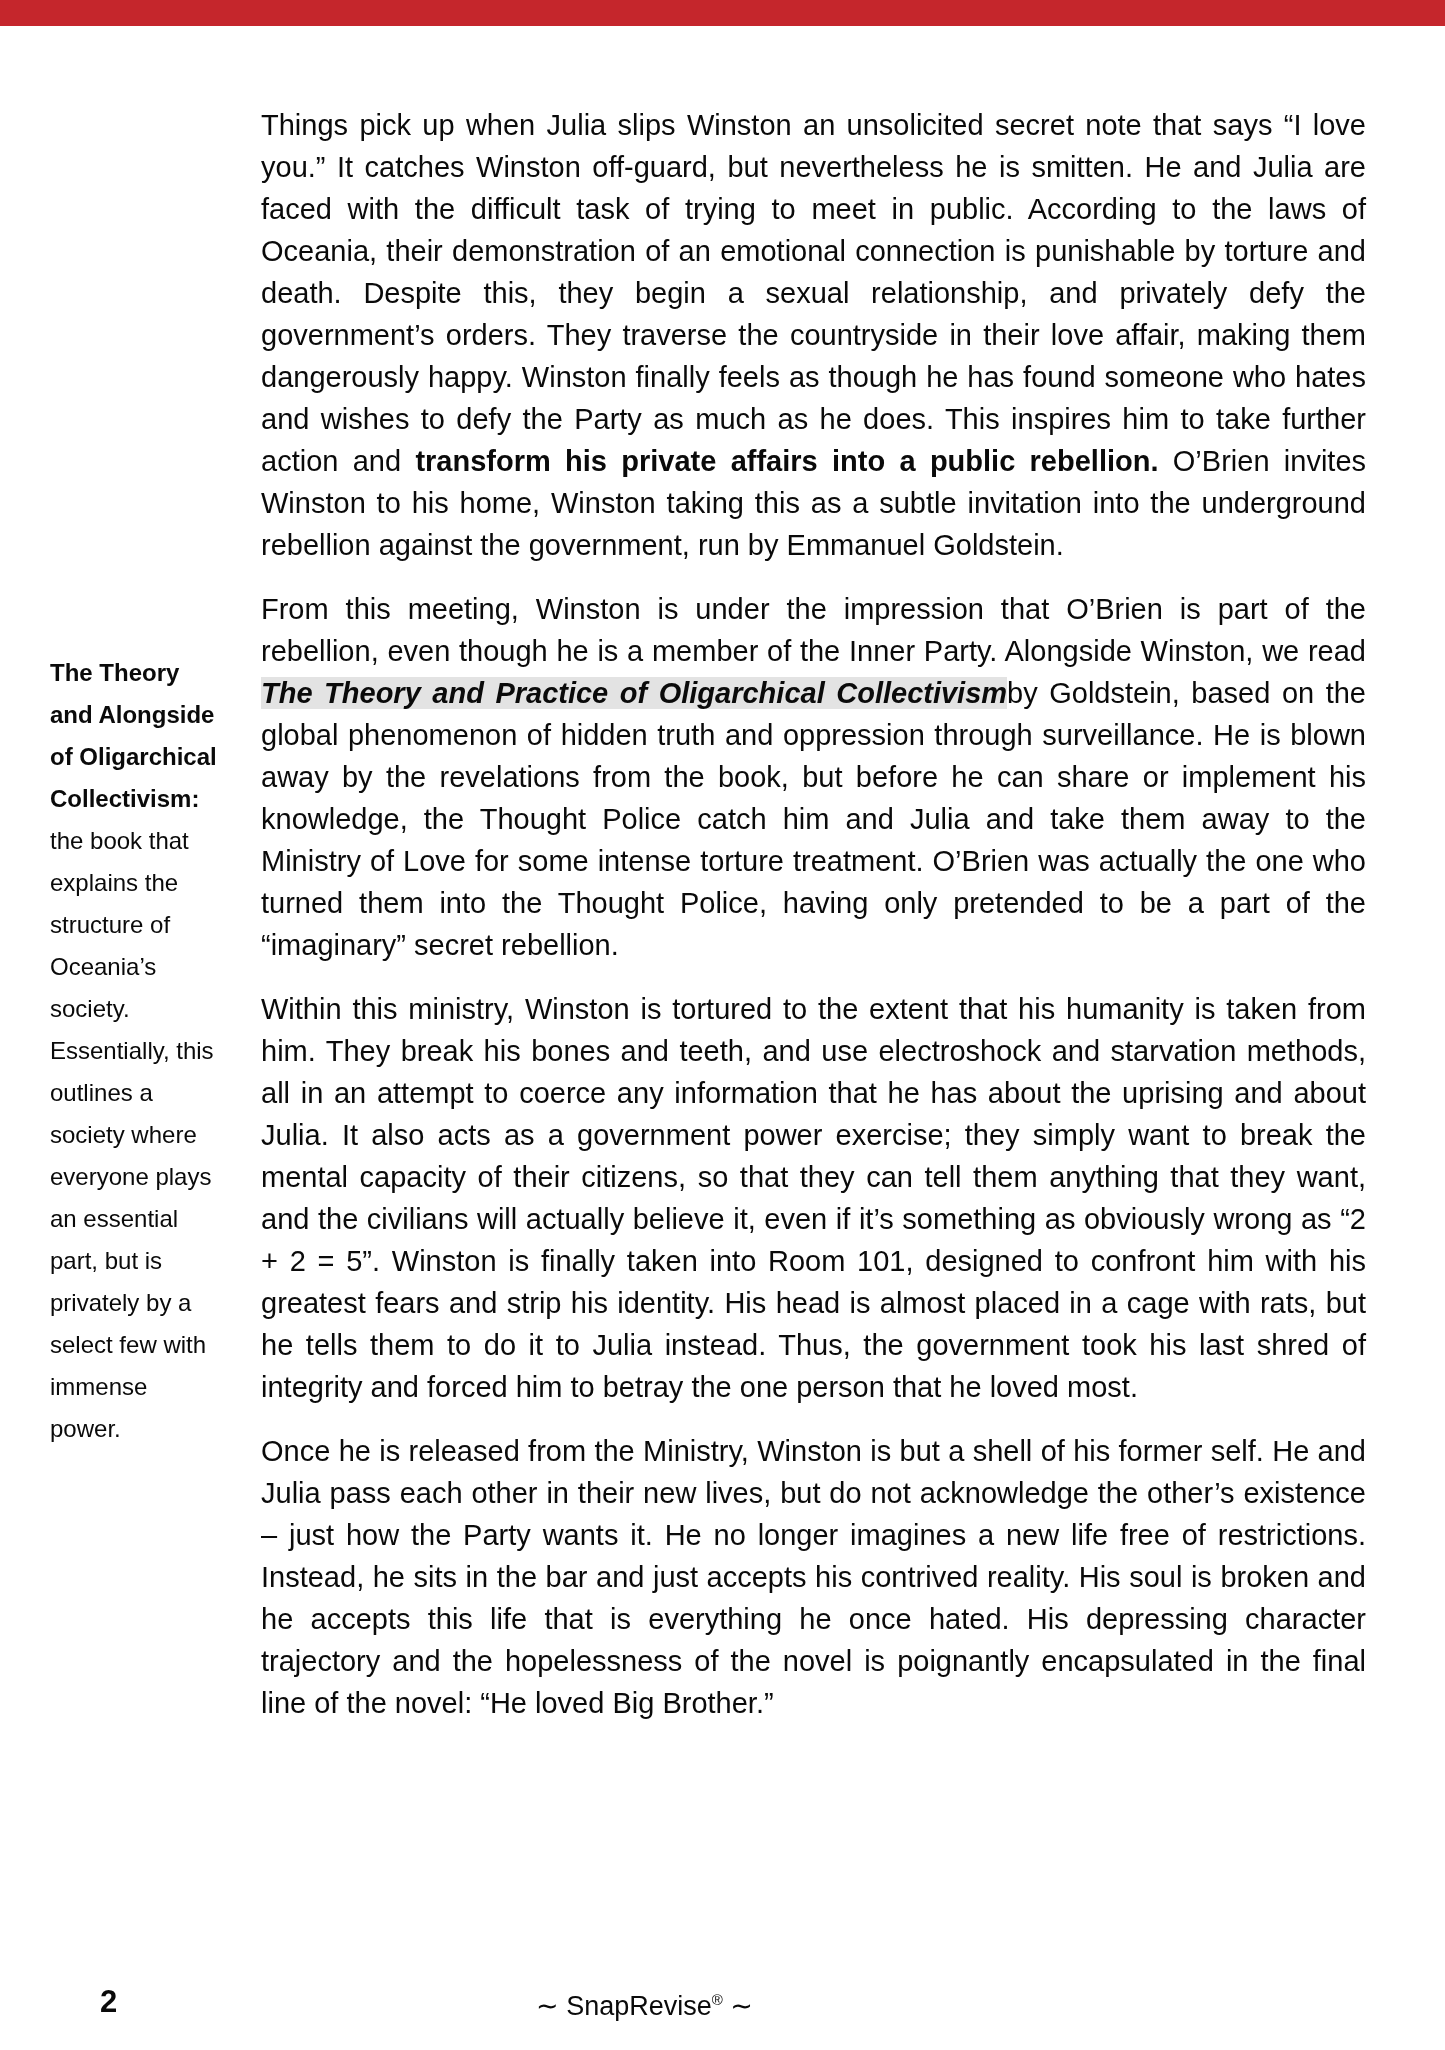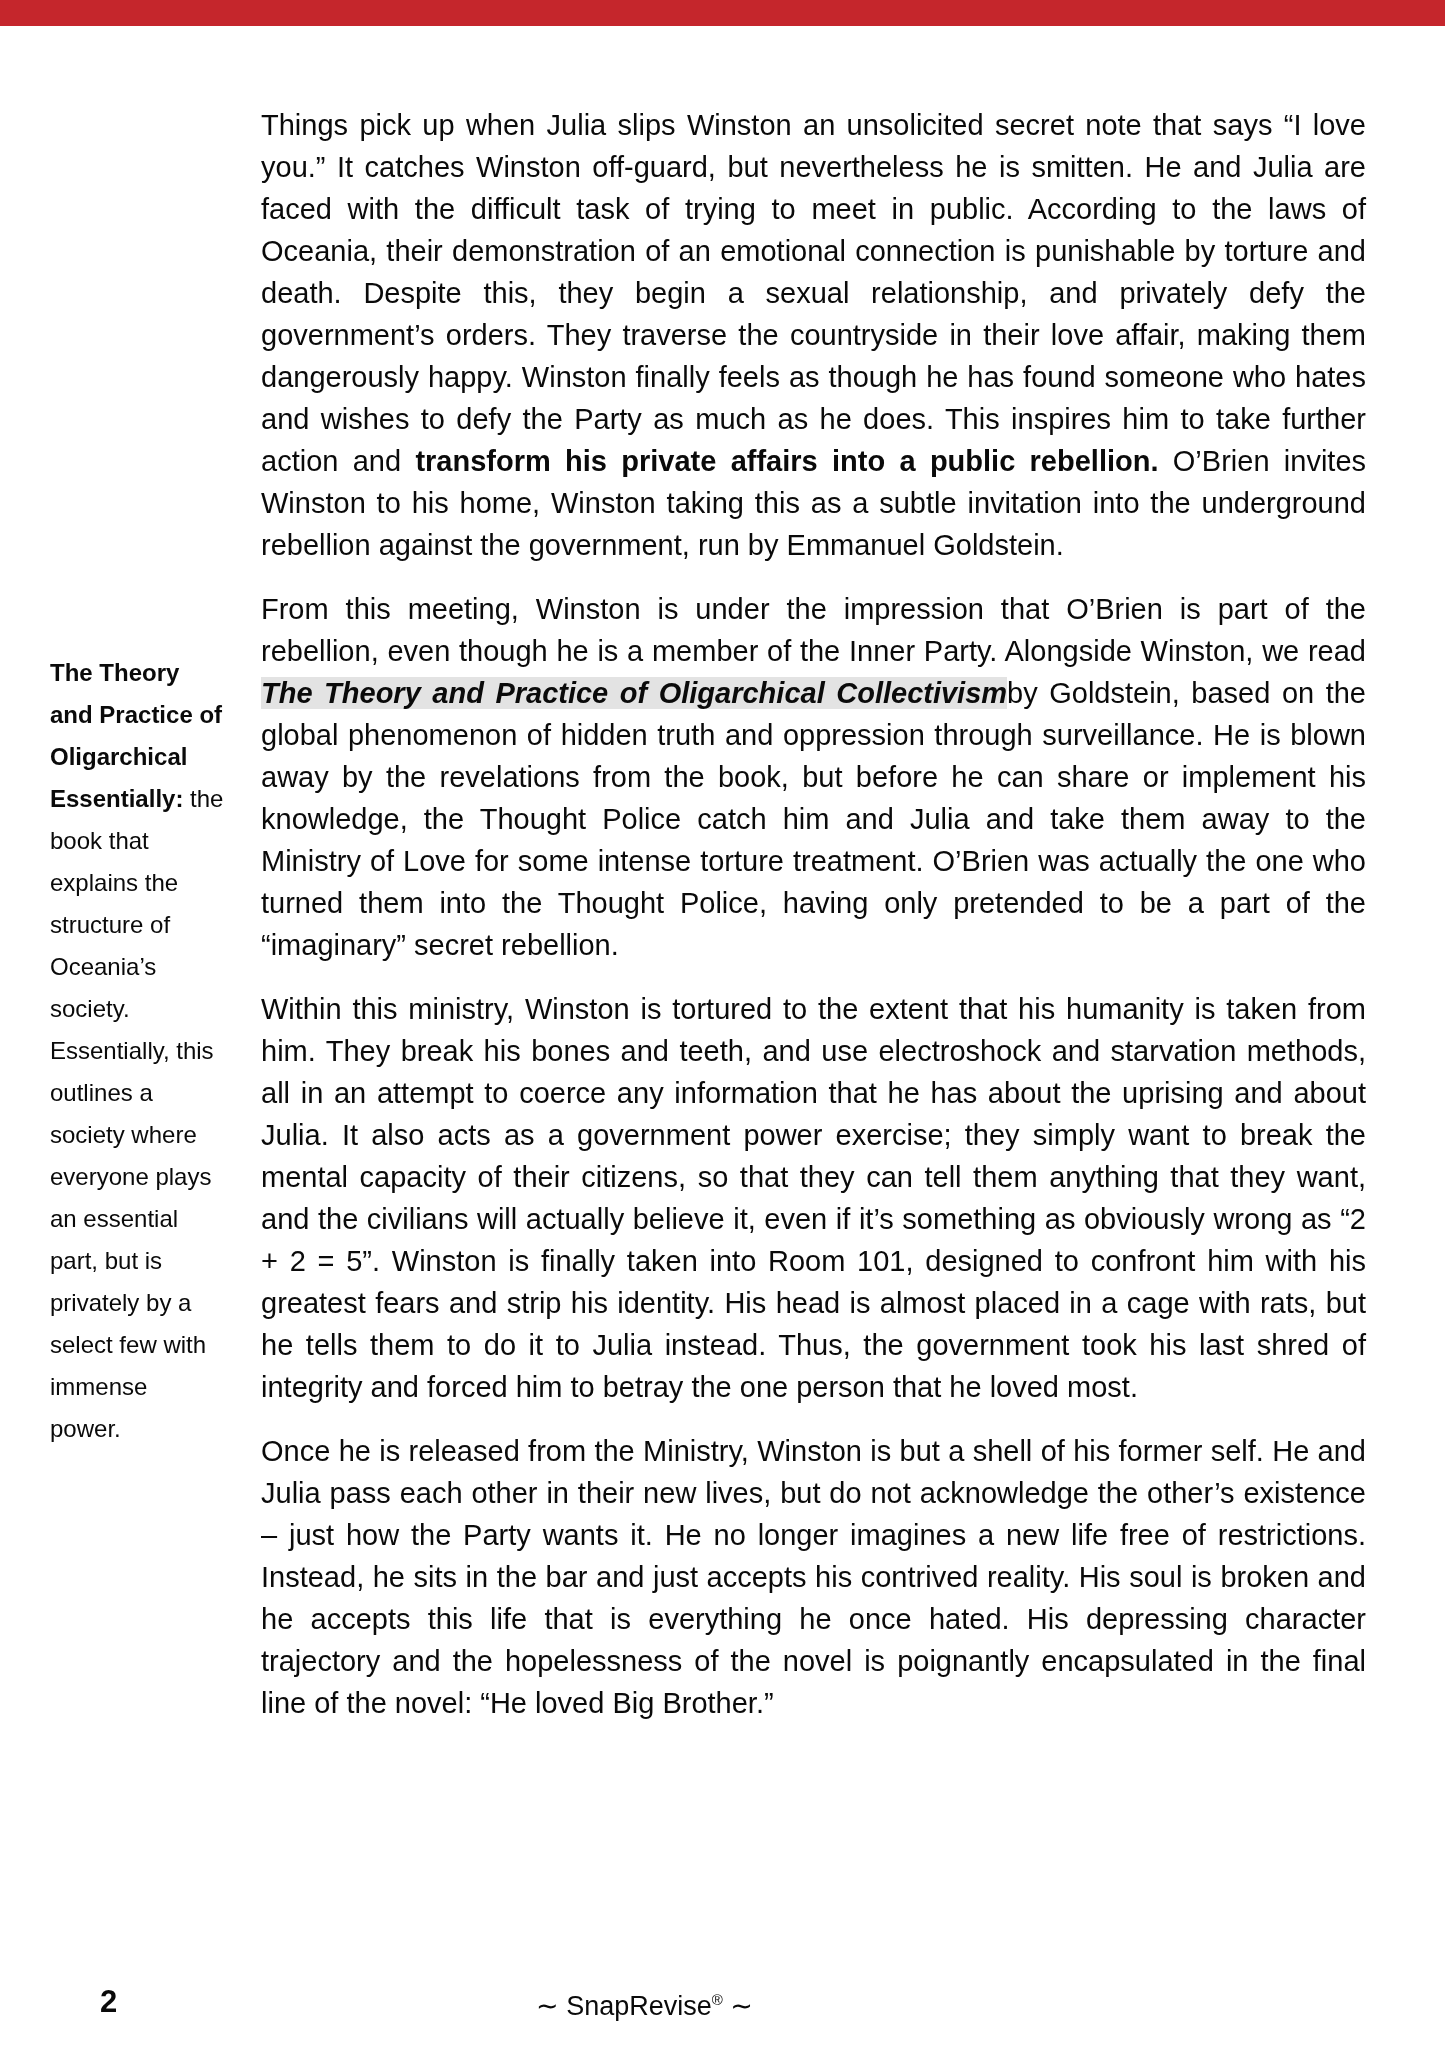--- a/index.html
+++ b/index.html
@@ -56,21 +56,21 @@
     vertical-align: super;
     line-height: 0;
   }
 </style>
 </head>
 <body>
 
 <div class="top-bar"></div>
 
 <aside class="sidebar">
-  <span class="sidebar-heading">The Theory and Practice of Oligarchical Essentially:</span>
+  <span class="sidebar-heading">The Theory and Alongside of Oligarchical Collectivism:</span>
   <span class="sidebar-body">the book that explains the structure of Oceania’s society. Essentially, this outlines a society where everyone plays an essential part, but is privately by a select few with immense power.</span>
 </aside>
 
 <main class="main-col">
     <p><span>Things pick up when Julia slips Winston an unsolicited secret note that says “I love you.” It catches Winston off-guard, but nevertheless he is smitten. He and Julia are faced with the difficult task of trying to meet in public. According to the laws of Oceania, their demonstration of an emotional connection is punishable by torture and death. Despite this, they begin a sexual relationship, and privately defy the government’s orders. They traverse the countryside in their love affair, making them dangerously happy. Winston finally feels as though he has found someone who hates and wishes to defy the Party as much as he does. This inspires him to take further action and </span><span class="seg-b">transform his private affairs into a public rebellion.</span><span> O’Brien invites Winston to his home, Winston taking this as a subtle invitation into the underground rebellion against the government, run by Emmanuel Goldstein.</span></p>
     <p><span>From this meeting, Winston is under the impression that O’Brien is part of the rebellion, even though he is a member of the Inner Party. Alongside Winston, we read </span><span class="seg-b seg-hl">The Theory and Practice of Oligarchical Collectivism</span><span>by Goldstein, based on the global phenomenon of hidden truth and oppression through surveillance. He is blown away by the revelations from the book, but before he can share or implement his knowledge, the Thought Police catch him and Julia and take them away to the Ministry of Love for some intense torture treatment. O’Brien was actually the one who turned them into the Thought Police, having only pretended to be a part of the “imaginary” secret rebellion.</span></p>
     <p><span>Within this ministry, Winston is tortured to the extent that his humanity is taken from him. They break his bones and teeth, and use electroshock and starvation methods, all in an attempt to coerce any information that he has about the uprising and about Julia. It also acts as a government power exercise; they simply want to break the mental capacity of their citizens, so that they can tell them anything that they want, and the civilians will actually </span><span class="seg-i">believe</span><span> it, even if it’s something as obviously wrong as “2 + 2 = 5”. Winston is finally taken into Room 101, designed to confront him with his greatest fears and strip his identity. His head is almost placed in a cage with rats, but he tells them to do it to Julia instead. Thus, the government took his last shred of integrity and forced him to betray the one person that he loved most.</span></p>
     <p><span>Once he is released from the Ministry, Winston is but a shell of his former self. He and Julia pass each other in their new lives, but do not acknowledge the other’s existence – just how the Party wants it. He no longer imagines a new life free of restrictions. Instead, he sits in the bar and just accepts his contrived reality. His soul is broken and he accepts this life that is everything he once hated. His depressing character trajectory and the hopelessness of the novel is poignantly encapsulated in the final line of the novel: “He loved Big Brother.”</span></p>
   </main>
 

